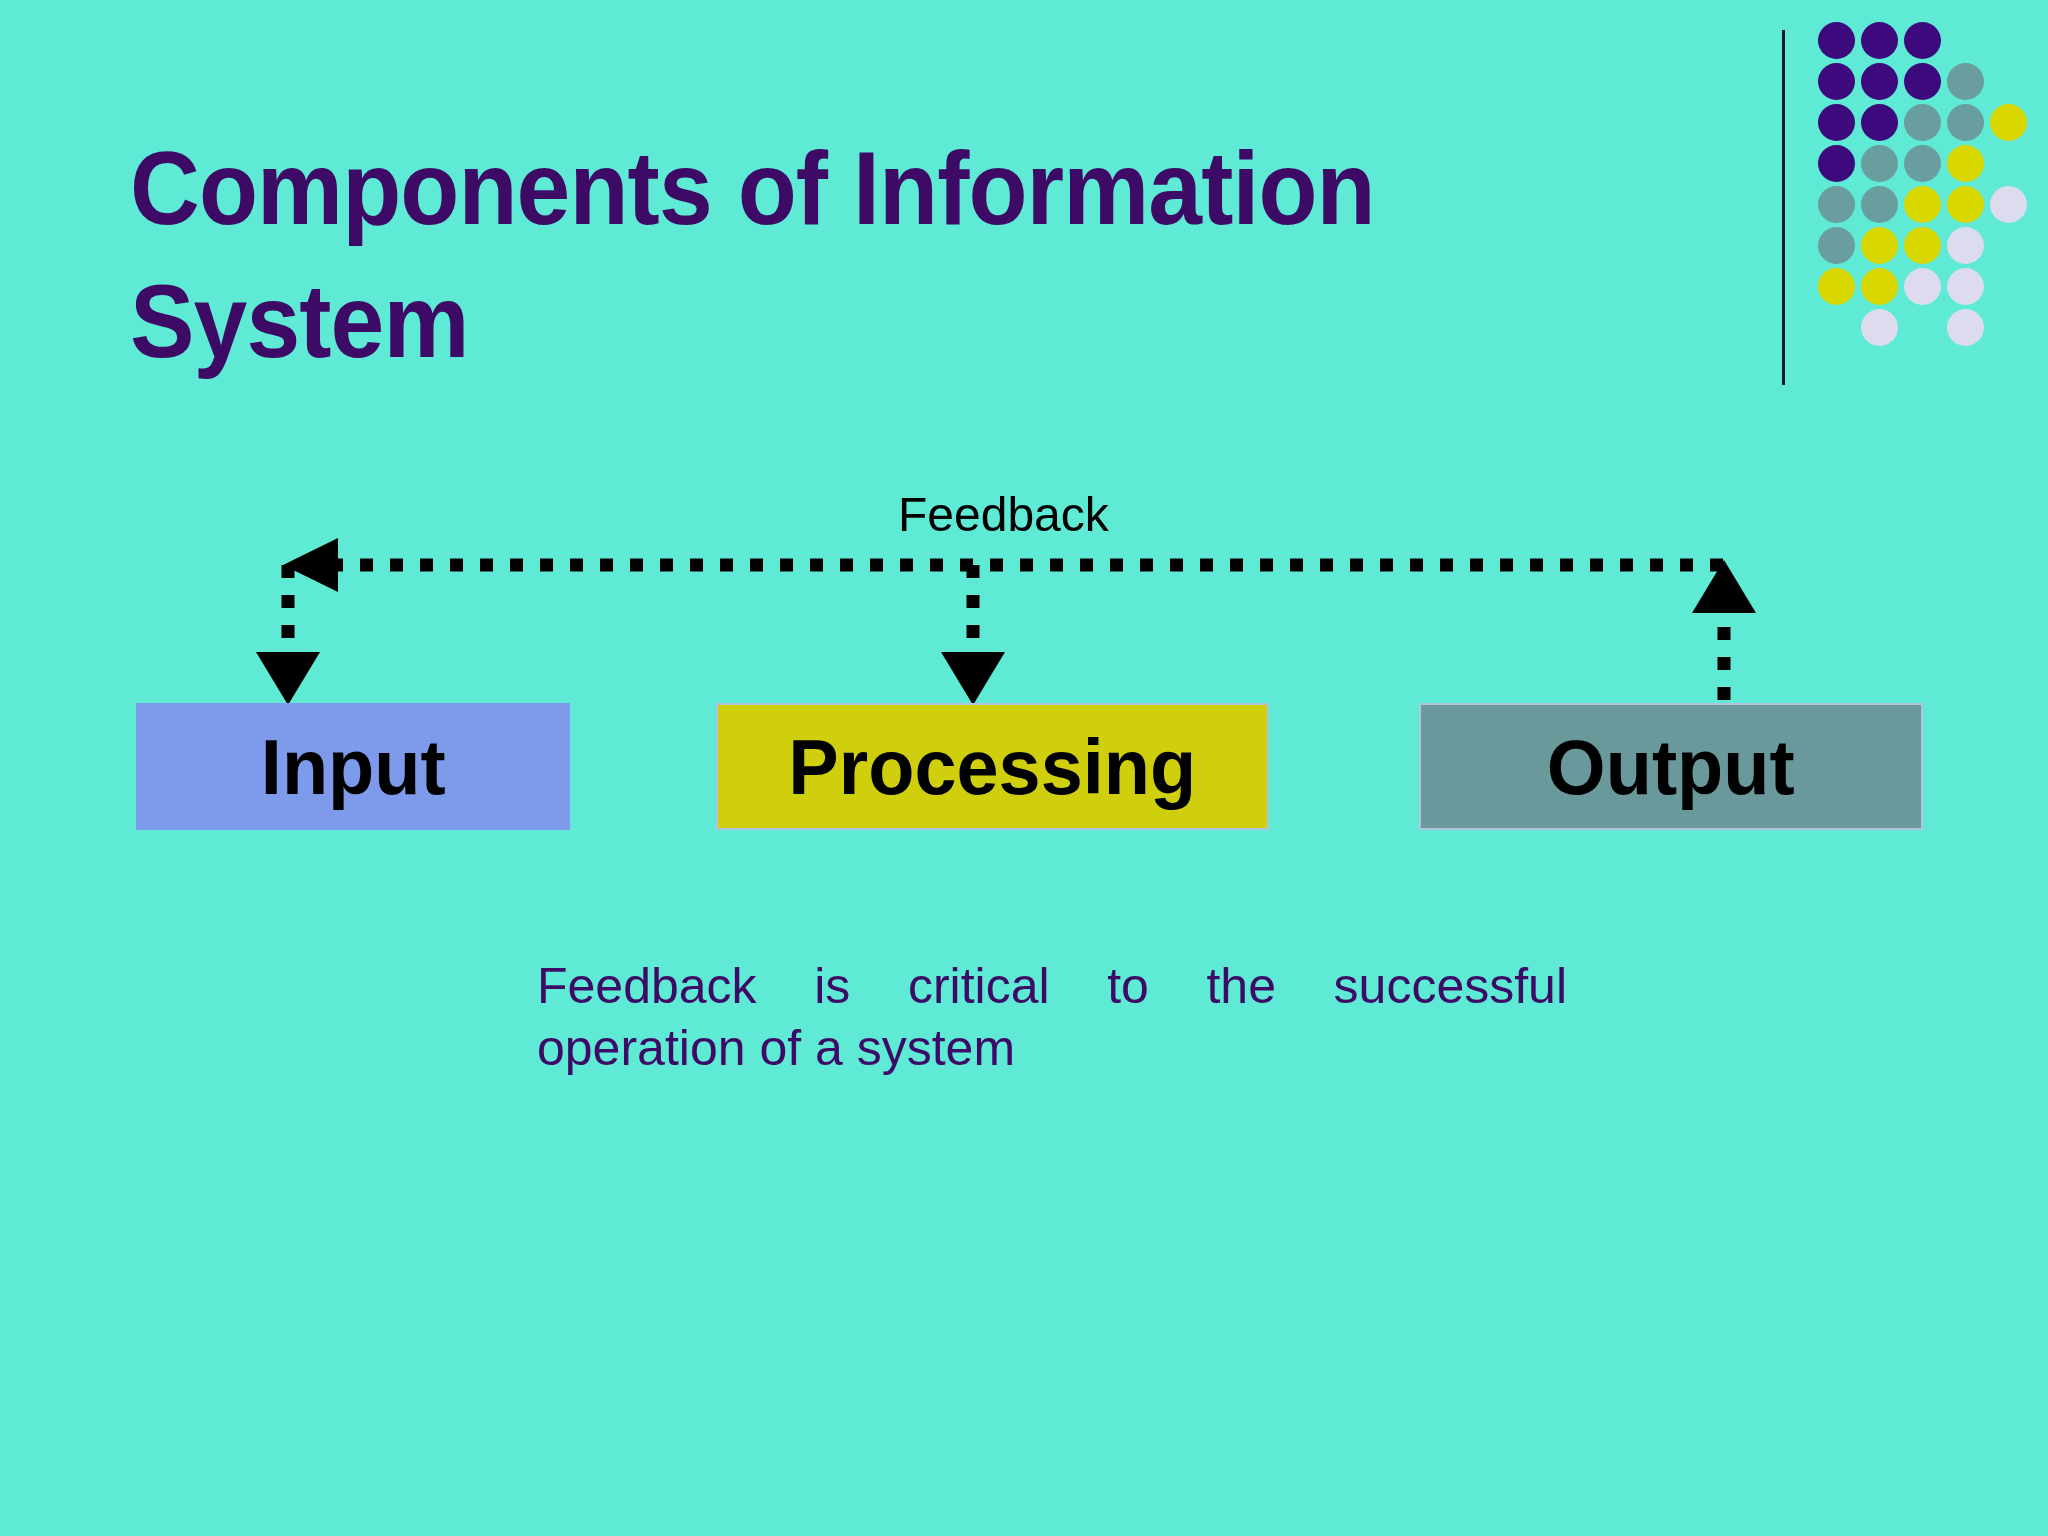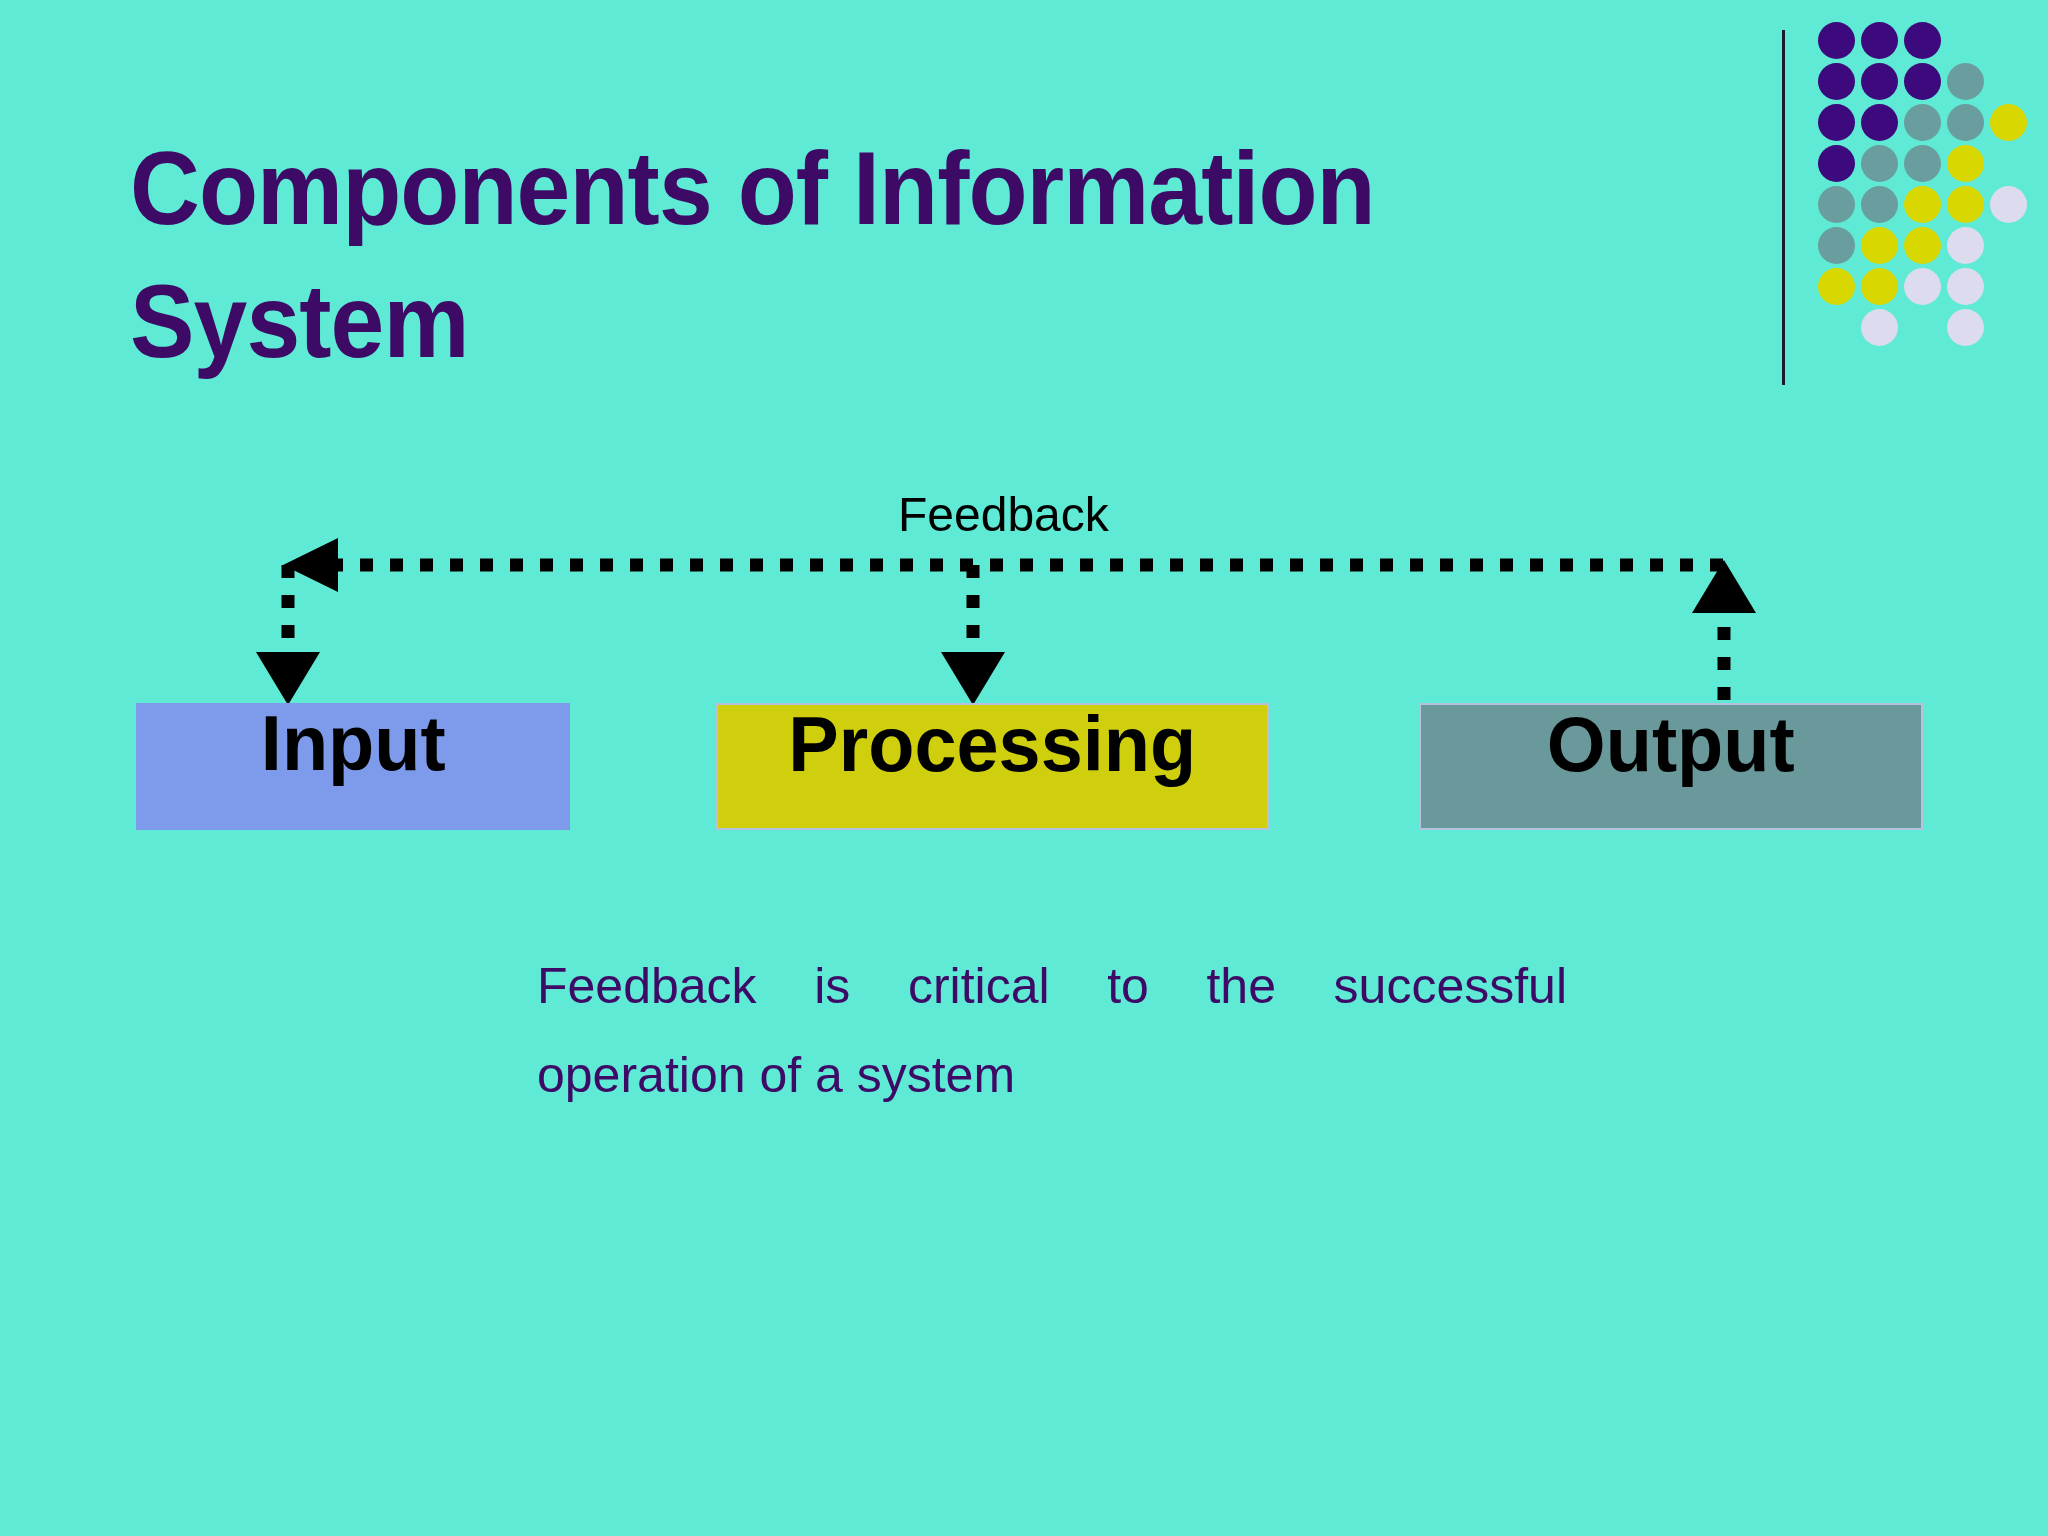--- a/index.html
+++ b/index.html
@@ -93,20 +93,21 @@
     color: #000000;
     white-space: nowrap;
   }
 
   
   .proc-box {
     position: absolute;
     top: 703px;
     height: 127px;
     display: flex;
+    align-items: center;
     justify-content: center;
     font-family: "Liberation Sans Narrow", "Liberation Sans", sans-serif;
     font-weight: bold;
     font-size: 78px;
     line-height: 1;
     color: #000000;
     box-sizing: border-box;
   }
   #box-input {
     left: 136px;
@@ -134,21 +135,21 @@
     left: 537px;
     top: 955px;
     width: 1030px;
     font-family: "Liberation Sans Narrow", "Liberation Sans", sans-serif;
     font-size: 50px;
     line-height: 1.24;
     color: #3d0a66;
     text-align: justify;
   }
   #caption .cap-line-1 { display: block; text-align: justify; text-align-last: justify; }
-  #caption .cap-line-2 { display: block; text-align: left; margin-top: 27px; }
+  #caption .cap-line-2 { display: block; text-align: left; }
 </style>
 </head>
 <body>
 
 <div id="slide" style="background: #5eead4;">
 
   <h1 id="title" style="color: rgb(61, 10, 102);">Components of Information
 System</h1>
 
   <div id="header-rule" style="background: rgb(26, 26, 46);"></div>

